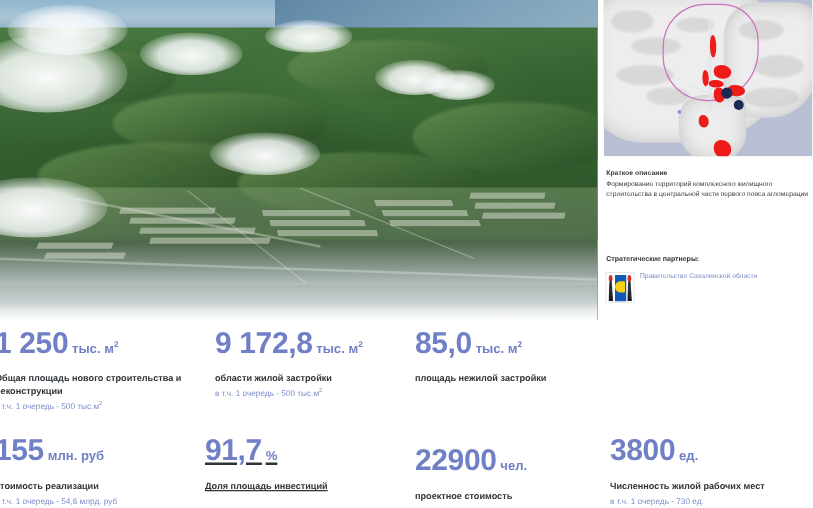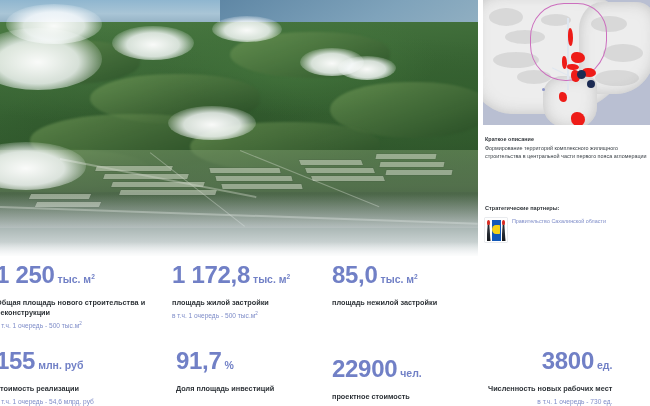--- a/index.html
+++ b/index.html
@@ -360,59 +360,59 @@
   <div class="stat" style="left:-4px; top:6px;">
     <div class="stat-value">
       <span>1 250</span><span class="stat-unit"><span>тыс. м</span><sup>2</sup></span>
     </div>
     <div class="stat-label" style="max-width:152px;">Общая площадь нового строительства и реконструкции</div>
     <div class="stat-note"><span>в т.ч. 1 очередь - 500 тыс.м</span><sup>2</sup></div>
   </div>
 
   <div class="stat" style="left:172px; top:6px;">
     <div class="stat-value">
-      <span>1 172,8</span><span class="stat-unit"><span>тыс. м</span><sup>2</sup></span>
-    </div>
-    <div class="stat-label">площадь жилой застройки</div>
+      <span>9 172,8</span><span class="stat-unit"><span>тыс. м</span><sup>2</sup></span>
+    </div>
+    <div class="stat-label">области жилой застройки</div>
     <div class="stat-note"><span>в т.ч. 1 очередь - 500 тыс.м</span><sup>2</sup></div>
   </div>
 
   <div class="stat" style="left:332px; top:6px;">
     <div class="stat-value">
       <span>85,0</span><span class="stat-unit"><span>тыс. м</span><sup>2</sup></span>
     </div>
     <div class="stat-label">площадь нежилой застройки</div>
     <div class="stat-note"><span></span><sup></sup></div>
   </div>
 
   <div class="stat" style="left:-4px; top:92px;">
     <div class="stat-value">
       <span>155</span><span class="stat-unit"><span>млн. руб</span><sup></sup></span>
     </div>
     <div class="stat-label">стоимость реализации</div>
     <div class="stat-note"><span>в т.ч. 1 очередь - 54,6 млрд. руб</span><sup></sup></div>
   </div>
 
-  <div class="stat" style="left:176px; top:92px;">
+  <div class="stat" style="left:164px; top:92px;text-decoration:underline;">
     <div class="stat-value">
       <span>91,7</span><span class="stat-unit"><span>%</span><sup></sup></span>
     </div>
     <div class="stat-label">Доля площадь инвестиций</div>
     <div class="stat-note"><span></span><sup></sup></div>
   </div>
 
   <div class="stat" style="left:332px; top:100px;">
     <div class="stat-value">
       <span>22900</span><span class="stat-unit"><span>чел.</span><sup></sup></span>
     </div>
     <div class="stat-label">проектное стоимость</div>
     <div class="stat-note"><span>в т.ч. 1 очередь - 10320 чел.</span><sup></sup></div>
   </div>
 
-  <div class="stat" style="left:488px; top:92px;text-align:right;">
+  <div class="stat" style="left:488px; top:92px;">
     <div class="stat-value">
       <span>3800</span><span class="stat-unit"><span>ед.</span><sup></sup></span>
     </div>
-    <div class="stat-label" style="max-width:158px;">Численность новых рабочих мест</div>
+    <div class="stat-label" style="max-width:158px;">Численность жилой рабочих мест</div>
     <div class="stat-note"><span>в т.ч. 1 очередь - 730 ед.</span><sup></sup></div>
   </div>
 
 </div>
 
 </body></html>

